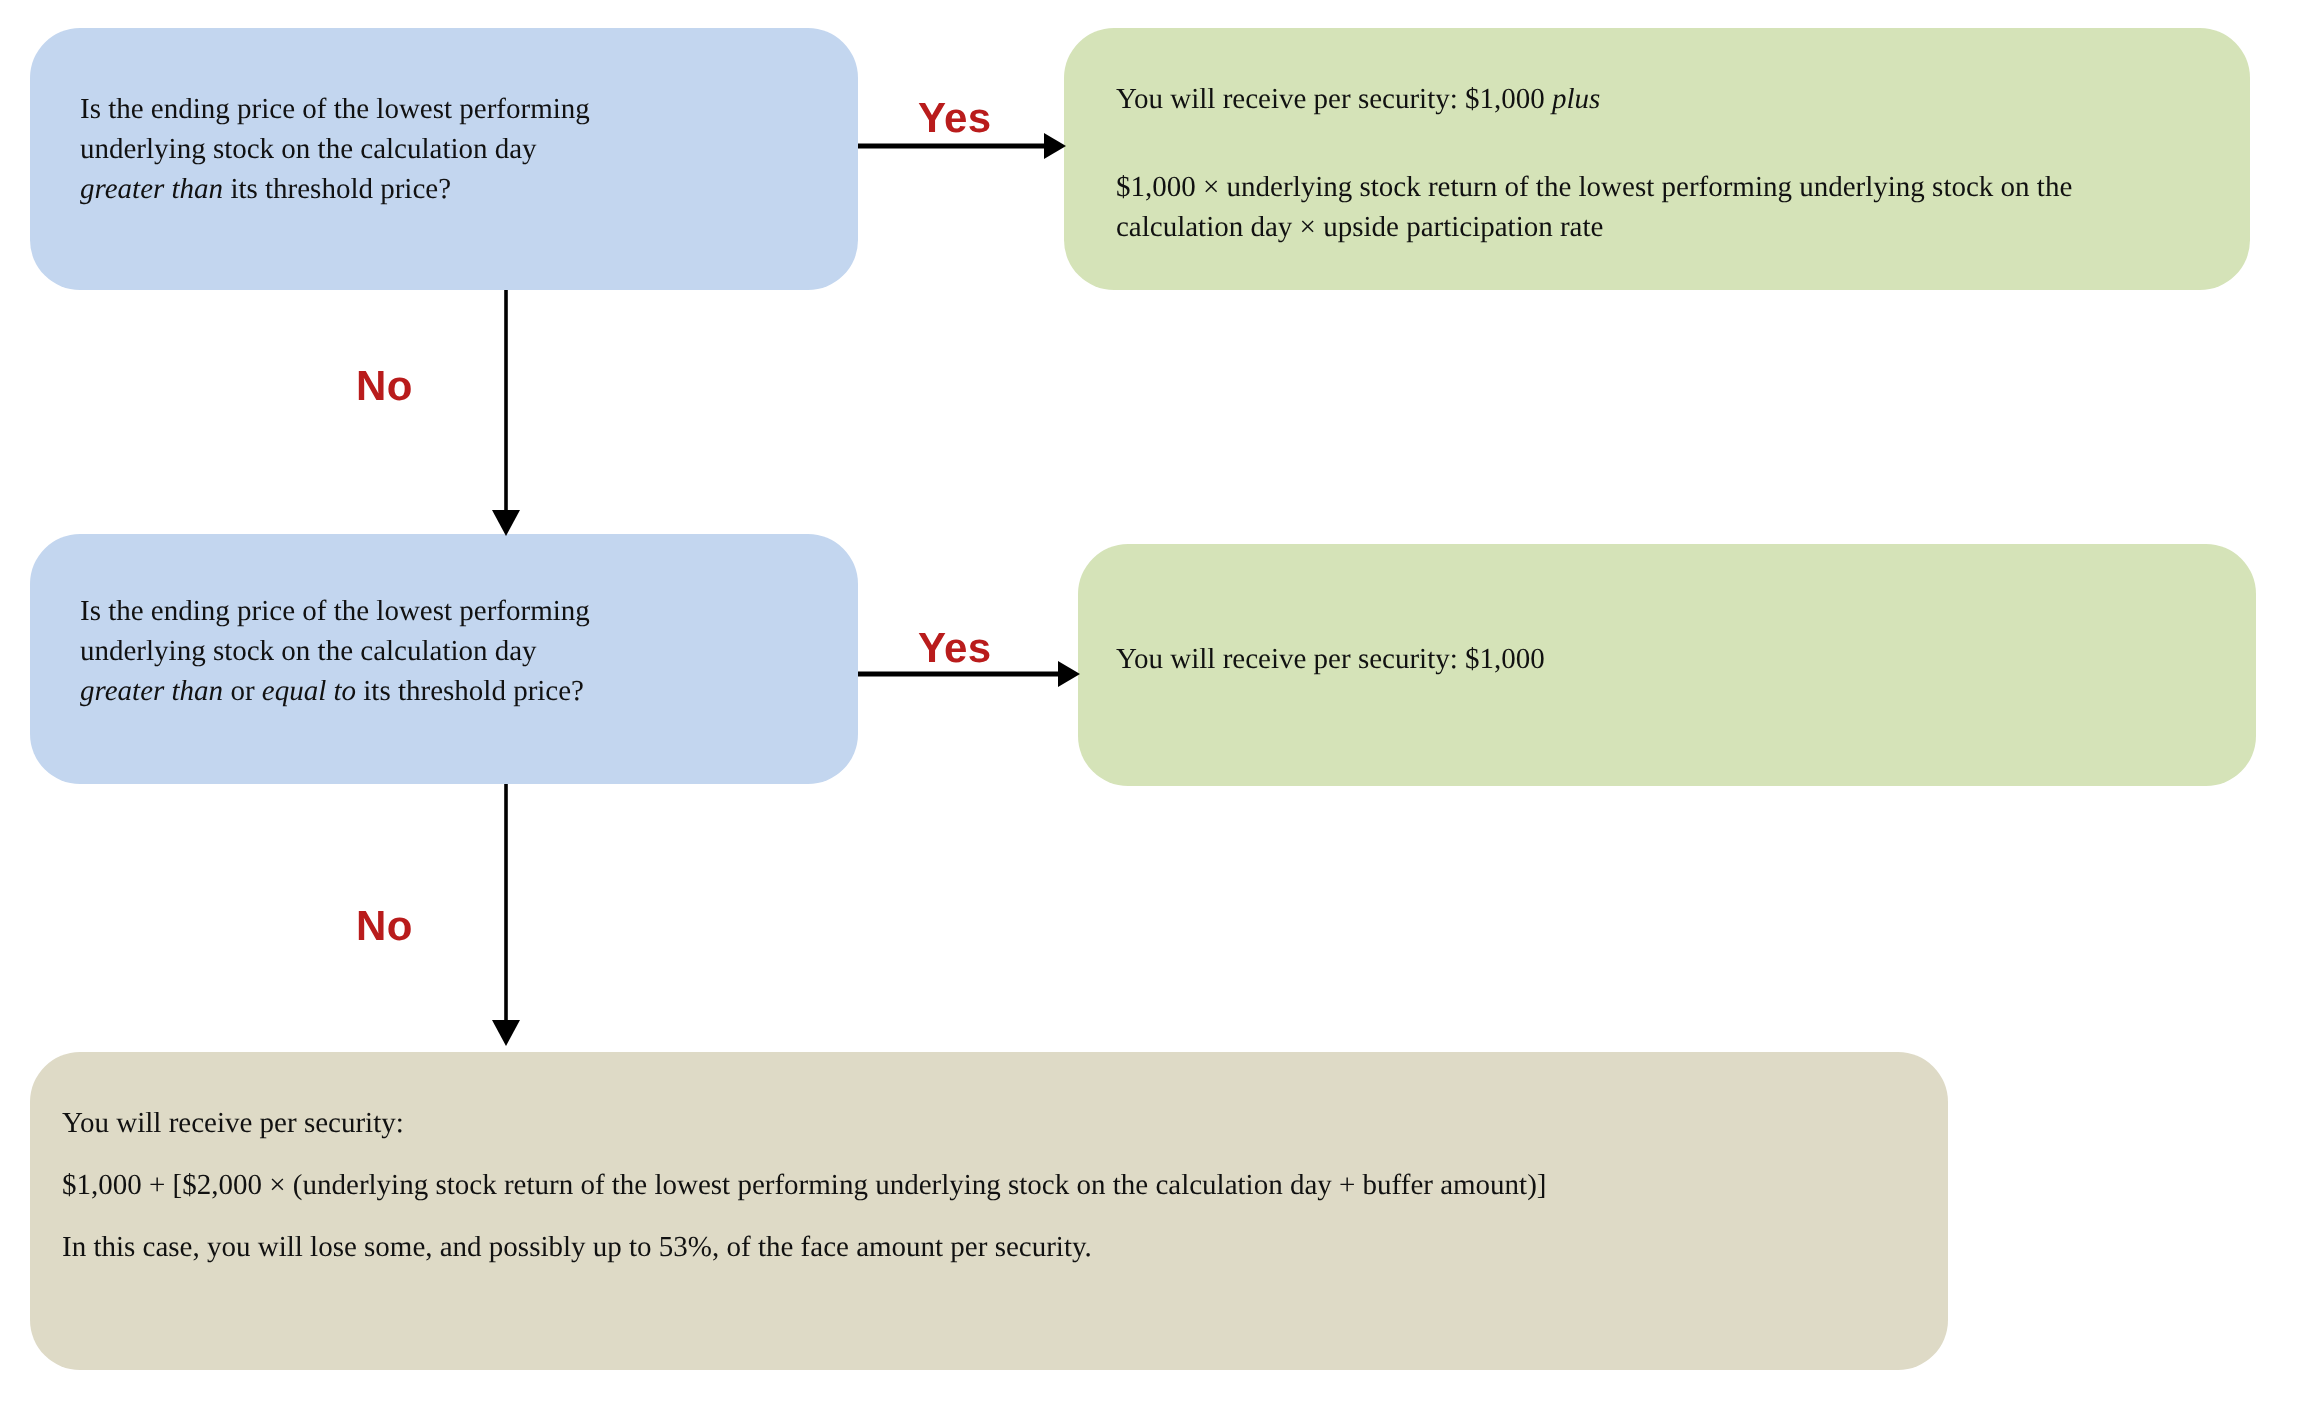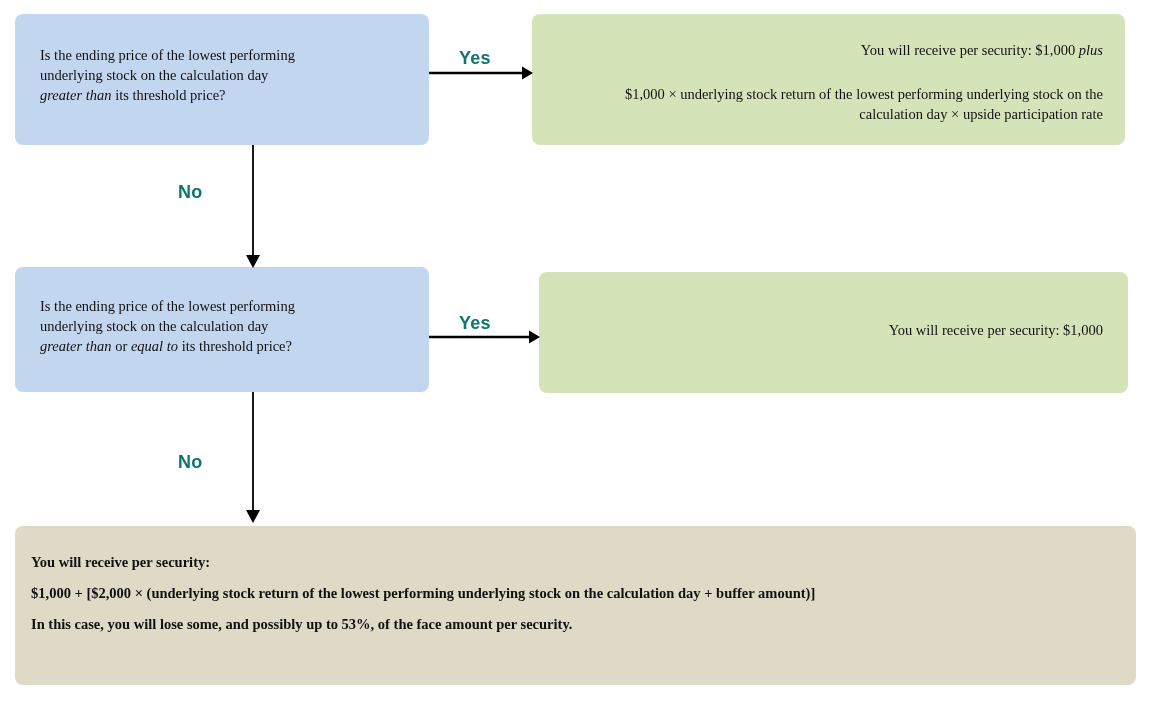--- a/index.html
+++ b/index.html
@@ -13,40 +13,39 @@
   #canvas {
     position: relative;
     width: 1151px;
     height: 703px;
     background: #ffffff;
     overflow: hidden;
   }
   .node {
     position: absolute;
     box-sizing: border-box;
-    border-radius: 8px;
+    border-radius: 25px;
   }
   .node-text {
     font-family: "Liberation Serif", serif;
     font-size: 14.5px;
     line-height: 20px;
     color: #111111;
   }
   .node-text p {
     margin: 0;
   }
   .node-text p + p {
     margin-top: 24px;
   }
   .blue {
     background: #c3d6ef;
   }
   .green {
     background: #d5e3b8;
-    text-align: right;
   }
   .tan {
     background: #dedac6;
   }
   
   #box-q1 {
     left: 15px;
     top: 14px;
     width: 414px;
     height: 131px;
@@ -93,41 +92,40 @@
   #box-o2 .node-text {
     position: absolute;
     left: 19px;
     top: 48px;
     width: 545px;
   }
   
   #box-o3 {
     left: 15px;
     top: 526px;
-    width: 1121px;
+    width: 959px;
     height: 159px;
-    font-weight: bold;
   }
   #box-o3 .node-text {
     position: absolute;
     left: 16px;
     top: 26px;
     width: 1085px;
   }
   #box-o3 .node-text p + p {
     margin-top: 11px;
   }
 
   
   .edge-label {
     position: absolute;
     font-family: "Liberation Sans", sans-serif;
     font-weight: bold;
-    font-size: 18px;
-    color: #0f766e;
+    font-size: 21px;
+    color: #b91c1c;
     letter-spacing: 0.2px;
   }
   #label-yes-1 { left: 459px; top: 48px; }
   #label-yes-2 { left: 459px; top: 313px; }
   #label-no-1  { left: 178px; top: 182px; }
   #label-no-2  { left: 178px; top: 452px; }
 
   .connector {
     position: absolute;
     overflow: visible;

